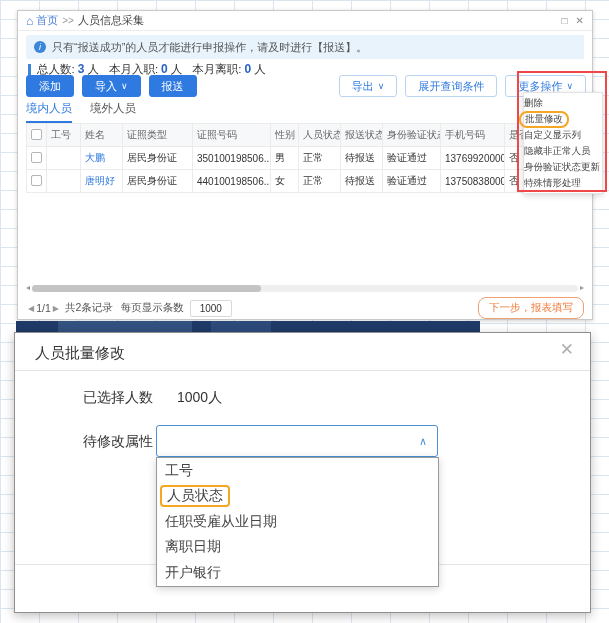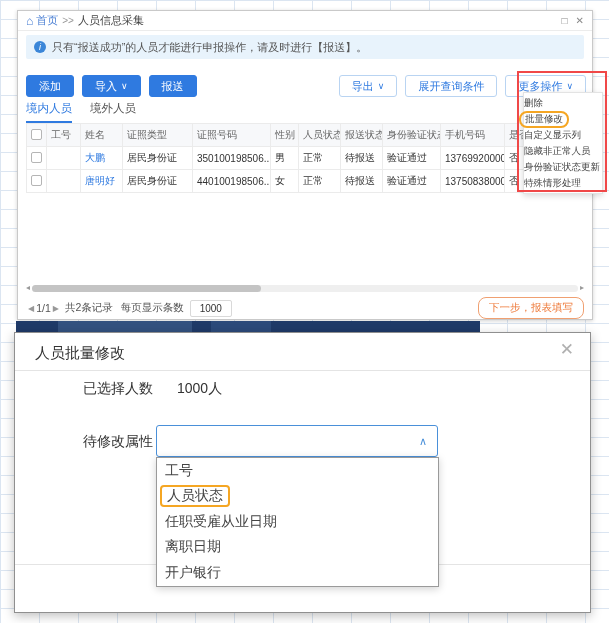--- a/index.html
+++ b/index.html
@@ -68,21 +68,21 @@
   
   .navybar { position:absolute; left:16px; top:321px; width:464px; height:11px; z-index:4;
              background:linear-gradient(90deg,#1f3a68 0 9%,#33517f 9% 38%,#1f3a68 38% 42%,#2c4a7a 42% 55%,#1f3a68 55% 100%); }
   
   .modal { position:absolute; left:14px; top:332px; width:577px; height:281px; background:#fff;
            border:1px solid #8f8f8f; box-shadow:0 3px 10px rgba(0,0,0,.25); z-index:10; }
   .m-title { position:absolute; left:20px; top:11px; font-size:15px; color:#333; }
   .m-close { position:absolute; right:16px; top:6px; font-size:17px; color:#b0b0b0; cursor:pointer; }
   .m-div1 { position:absolute; top:37px; left:0; right:0; border-top:1px solid #e4e4e4; }
   .m-div2 { position:absolute; top:231px; left:0; right:0; border-top:1px solid #e4e4e4; z-index:1; }
-  .m-row1 { position:absolute; left:68px; top:47px; display:flex; font-size:14px; color:#333;text-align:right; }
+  .m-row1 { position:absolute; left:68px; top:56px; display:flex; font-size:14px; color:#333;text-align:right; }
   .m-row1 .val { margin-left:24px; }
   .m-lab2 { position:absolute; left:68px; top:100px; font-size:14px; color:#333; }
   .m-select { position:absolute; left:141px; top:92px; width:282px; height:32px; border:1px solid #4a90d9;
               border-radius:3px; background:#fff; display:flex; align-items:center; cursor:pointer; }
   .m-select .up { margin-left:auto; margin-right:10px; color:#4a90d9; font-size:11px; }
   .m-drop { position:absolute; left:141px; top:124px; width:283px; background:#fff; border:1px solid #9a9a9a;
             box-shadow:0 2px 8px rgba(0,0,0,.18); z-index:3; }
   .opt { height:25.5px; display:flex; align-items:center; padding-left:8px; font-size:14px; color:#444; cursor:pointer; }
   .opt-hl { border:2px solid #f5a623; border-radius:4px; padding:0 5px; margin-left:-5px; }
 </style>
@@ -100,20 +100,26 @@
       <span>□</span>
       <span>✕</span>
     </span>
   </div>
 
   <div class="alertbar">
     <span class="info-ic">i</span>
     <span>只有“报送成功”的人员才能进行申报操作，请及时进行【报送】。</span>
   </div>
 
+  <div class="stats">
+    <span class="bar"></span>
+    <span class="grp"><span>总人数:</span><b>3</b><span>人</span></span>
+    <span class="grp"><span>本月入职:</span><b>0</b><span>人</span></span>
+    <span class="grp"><span>本月离职:</span><b>0</b><span>人</span></span>
+  </div>
 
   <div class="btnrow">
     <span class="btn solid">
         <span>添加</span>
       </span>
     <span class="btn solid">
         <span>导入</span>
         <span class="caret">∨</span>
       </span>
     <span class="btn solid">

